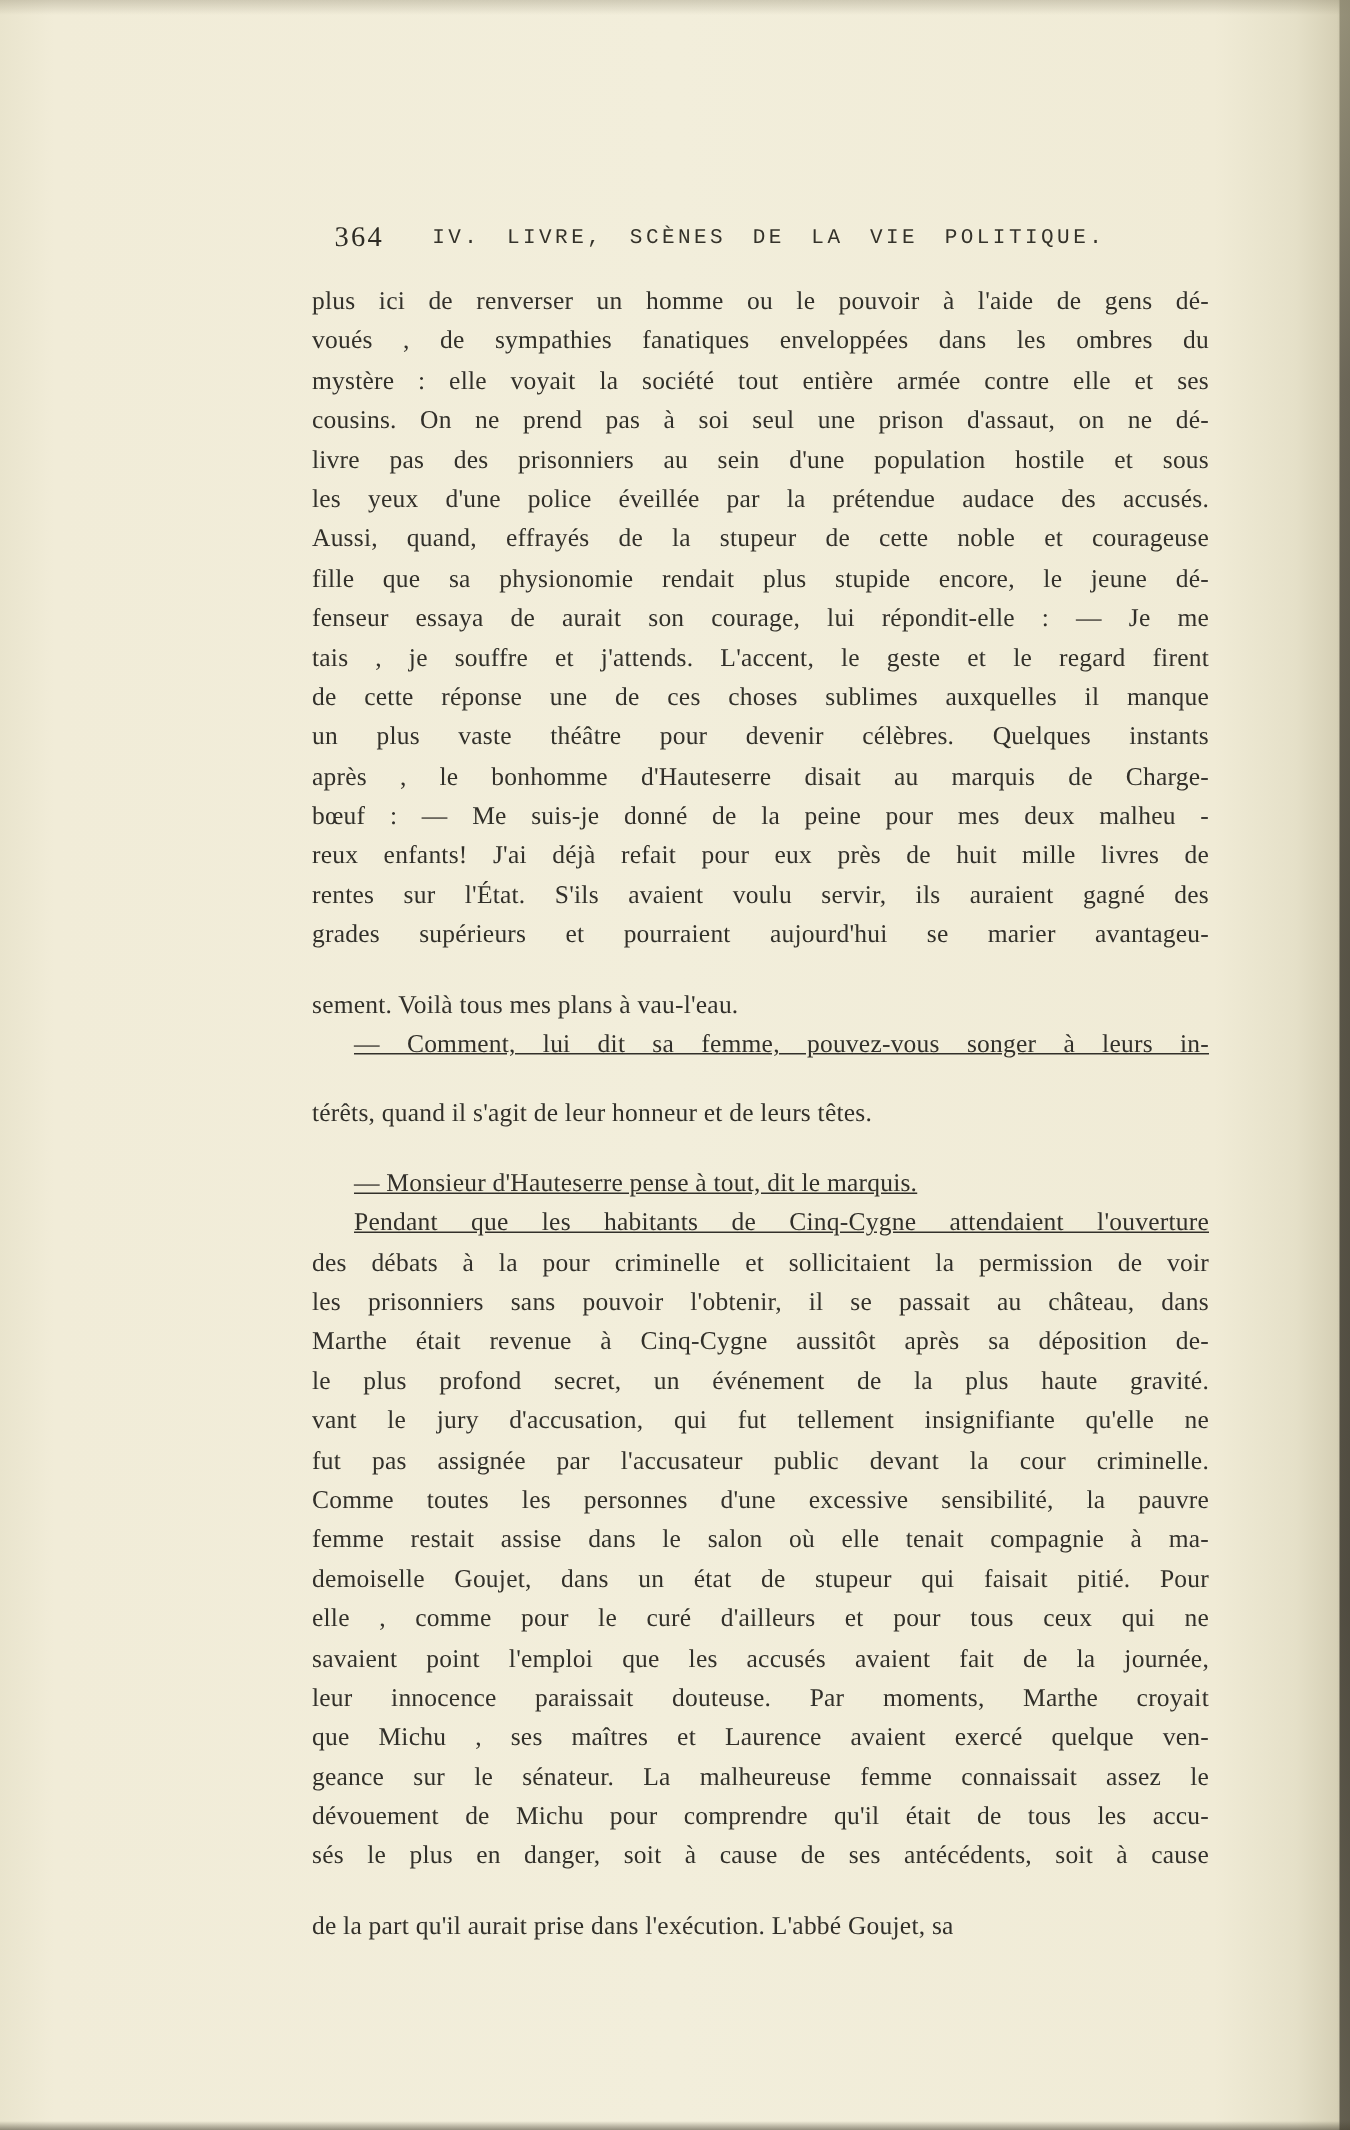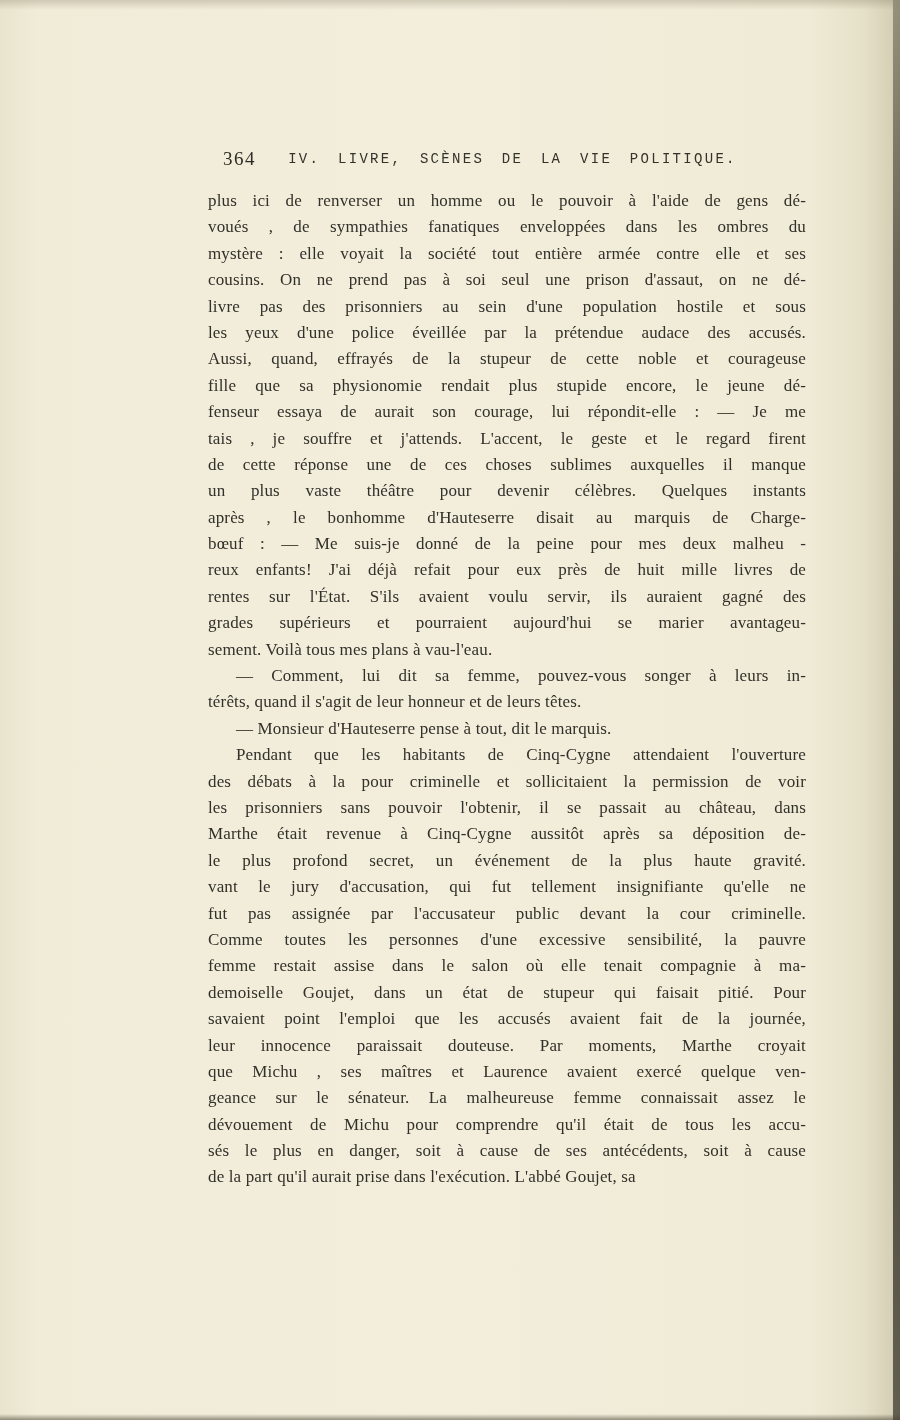--- a/index.html
+++ b/index.html
@@ -99,23 +99,25 @@
     line-height: 26.4px;
     height: 26.4px;
     white-space: normal;
     text-align: justify;
     text-align-last: justify;
     color: #32302a;
     letter-spacing: 0.15px;
   }
   .line.last {
     text-align-last: left;
+    margin-top: 20px;
   }
   .line.indent {
     text-indent: 28px;
+    text-decoration: underline;
   }
 </style>
 </head>
 <body>
 
 <div class="page">
   <div class="content">
     <div class="header">
       <span class="pagenum">364</span>
       <span class="running-title">IV. LIVRE, SCÈNES DE LA VIE POLITIQUE.</span>
@@ -152,20 +154,21 @@
           <div class="line indent">Pendant que les habitants de Cinq-Cygne attendaient l'ouverture</div>
           <div class="line">des débats à la pour criminelle et sollicitaient la permission de voir</div>
           <div class="line">les prisonniers sans pouvoir l'obtenir, il se passait au château, dans</div>
           <div class="line">Marthe était revenue à Cinq-Cygne aussitôt après sa déposition de-</div>
           <div class="line">le plus profond secret, un événement de la plus haute gravité.</div>
           <div class="line">vant le jury d'accusation, qui fut tellement insignifiante qu'elle ne</div>
           <div class="line">fut pas assignée par l'accusateur public devant la cour criminelle.</div>
           <div class="line">Comme toutes les personnes d'une excessive sensibilité, la pauvre</div>
           <div class="line">femme restait assise dans le salon où elle tenait compagnie à ma-</div>
           <div class="line">demoiselle Goujet, dans un état de stupeur qui faisait pitié. Pour</div>
+          <div class="line">elle , comme pour le curé d'ailleurs et pour tous ceux qui ne</div>
           <div class="line">savaient point l'emploi que les accusés avaient fait de la journée,</div>
           <div class="line">leur innocence paraissait douteuse. Par moments, Marthe croyait</div>
           <div class="line">que Michu , ses maîtres et Laurence avaient exercé quelque ven-</div>
           <div class="line">geance sur le sénateur. La malheureuse femme connaissait assez le</div>
           <div class="line">dévouement de Michu pour comprendre qu'il était de tous les accu-</div>
           <div class="line">sés le plus en danger, soit à cause de ses antécédents, soit à cause</div>
           <div class="line last">de la part qu'il aurait prise dans l'exécution. L'abbé Goujet, sa</div>
         </div>
       </div>
   </div>

